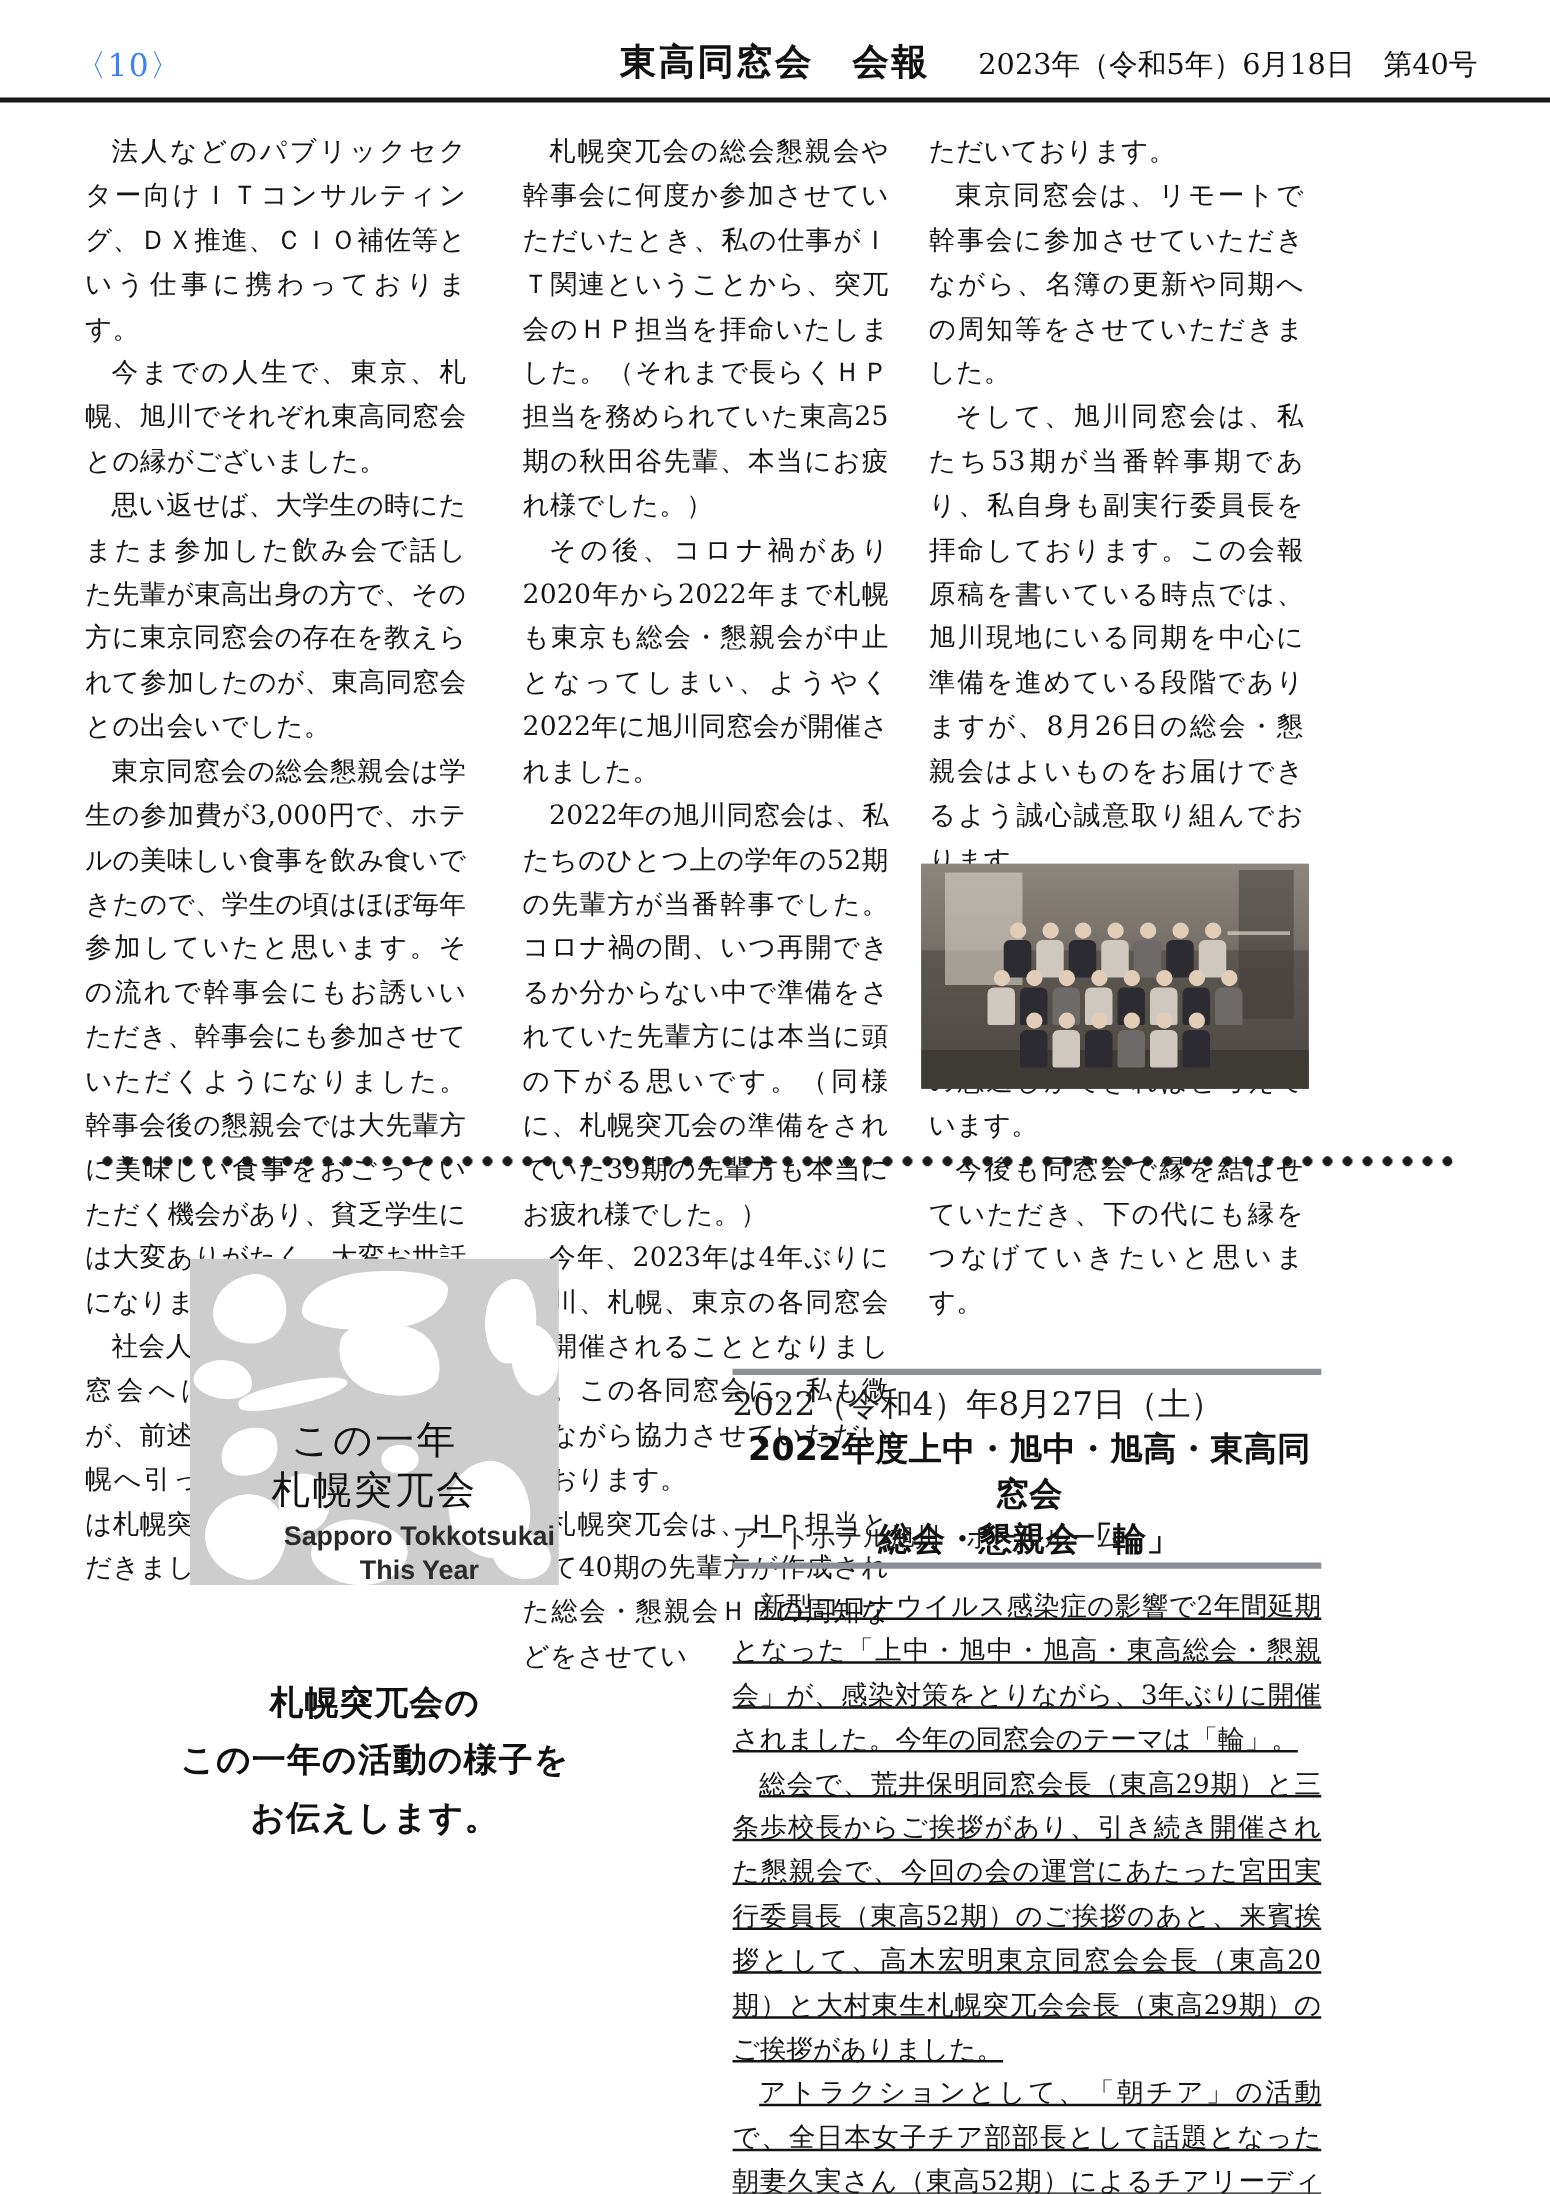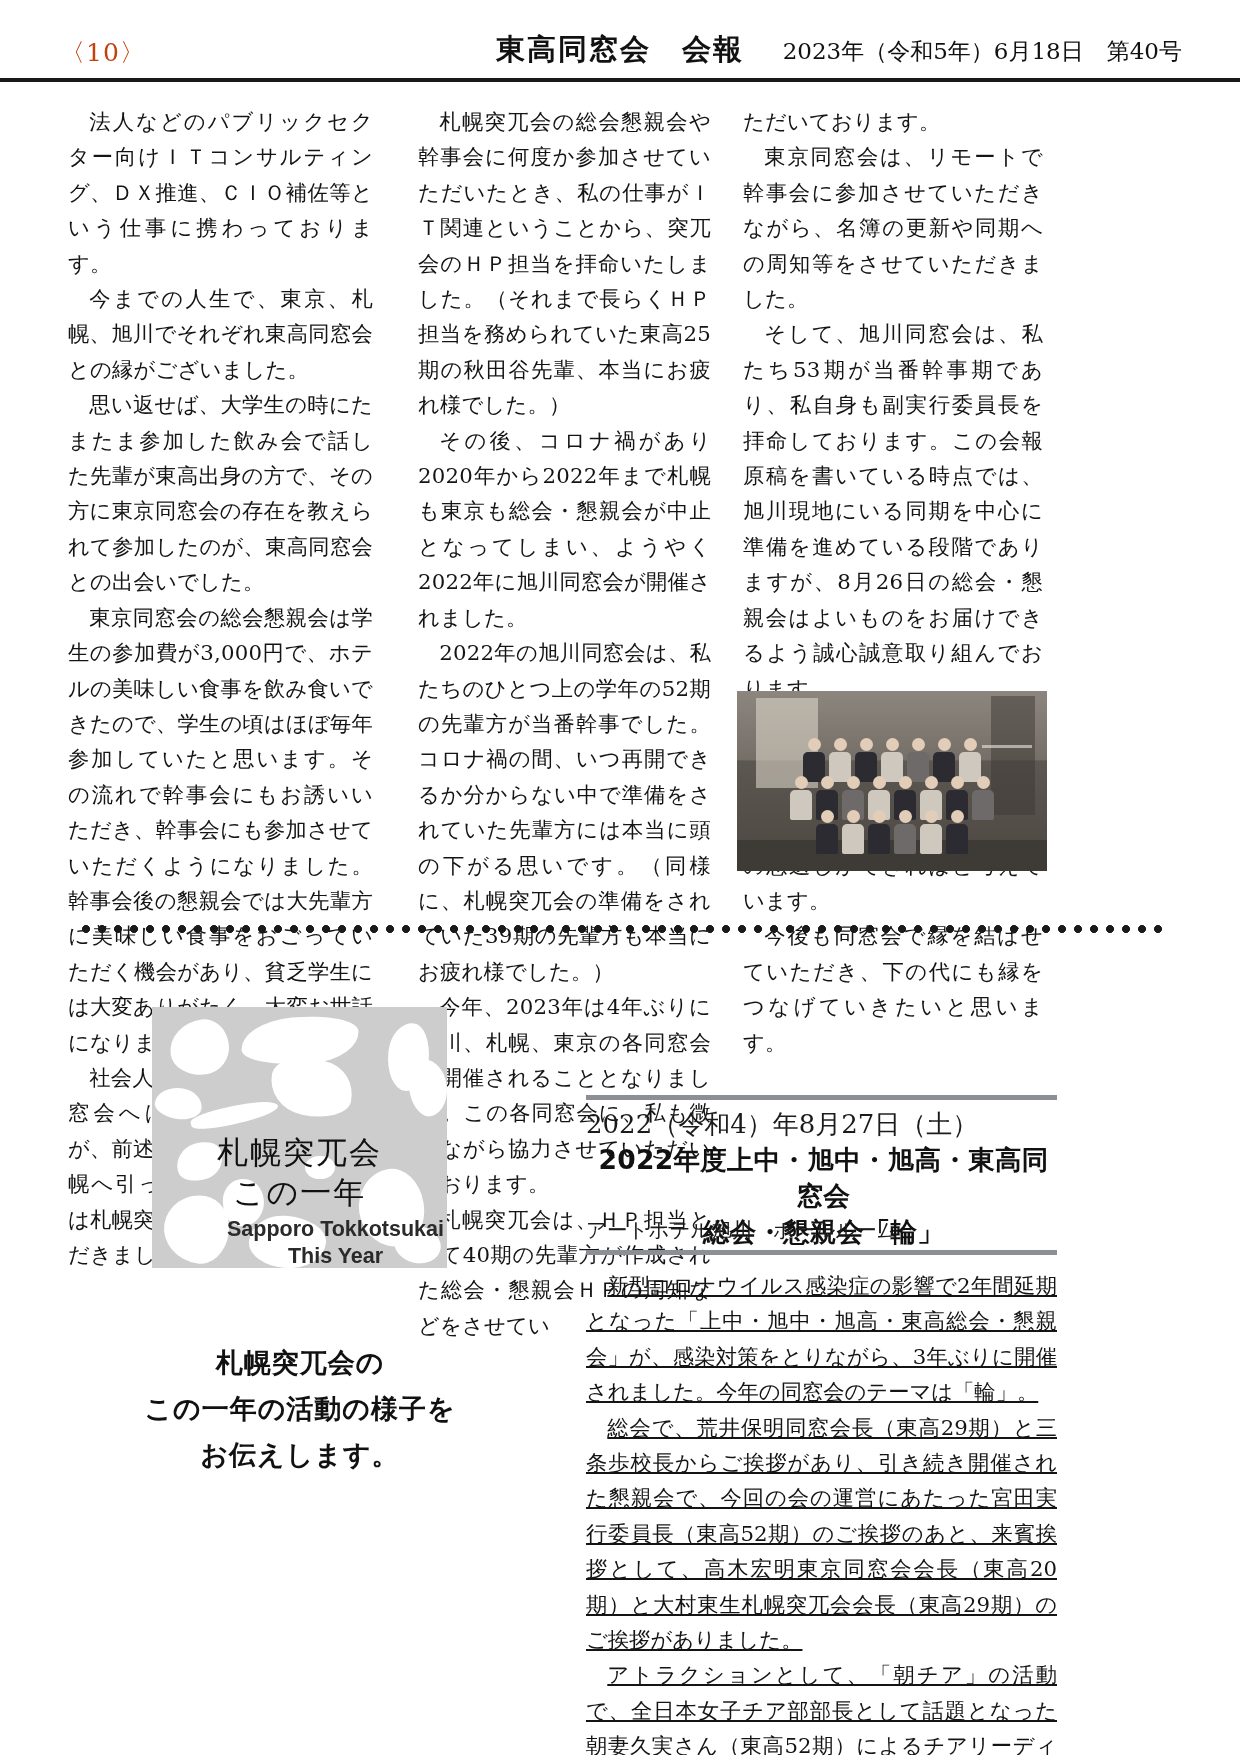--- a/index.html
+++ b/index.html
@@ -12,21 +12,21 @@
   }
   .page { position:relative; width:1240px; height:1755px; }
 
   
   .masthead {
     position:absolute; left:0; top:0; width:1240px; height:80px;
   }
   .mh-page-no {
     position:absolute; left:60px; top:36px;
     font-family:"DejaVu Serif", serif;
-    font-size:25px; letter-spacing:1px; color:#c2410c;
+    font-size:25px; letter-spacing:1px; color:#3b82f6;
   }
   .mh-title {
     position:absolute; left:0; top:30px; width:1240px;
     text-align:center;
     font-family:"DejaVu Sans", sans-serif;
     font-weight:bold; font-size:29px; letter-spacing:2px; color:#111;
   }
   .mh-issue {
     position:absolute; right:58px; top:36px;
     font-family:"DejaVu Serif", serif;
@@ -344,22 +344,22 @@
     <span class="brush b8"></span>
     <span class="brush b9"></span>
     <span class="brush b10"></span>
     <span class="brush b11"></span>
     <span class="brush b12"></span>
     <span class="brush b13"></span>
     <span class="brush b14"></span>
     <span class="brush b15"></span>
 
     <div class="logo-jp">
+      <div>この一年</div>
       <div>札幌突兀会</div>
-      <div>この一年</div>
     </div>
     <div class="logo-en">
       <div>Sapporo Tokkotsukai</div>
       <div>This Year</div>
     </div>
   </div>
 
   <div class="logo-caption">
     <div>札幌突兀会の</div>
     <div>この一年の活動の様子を</div>

